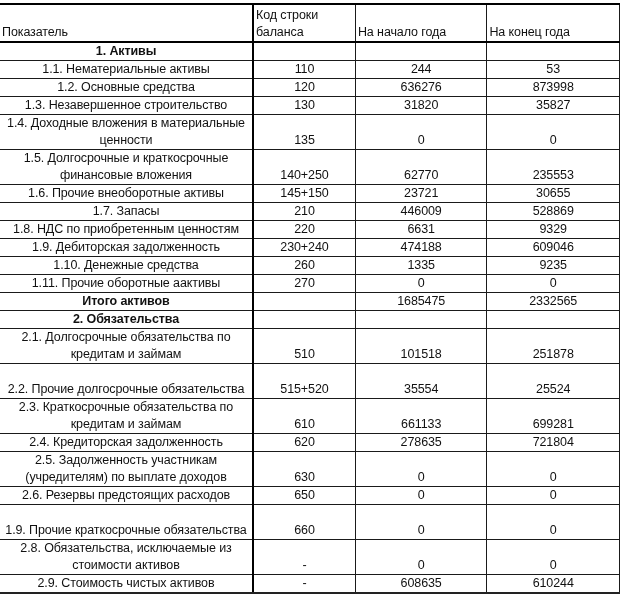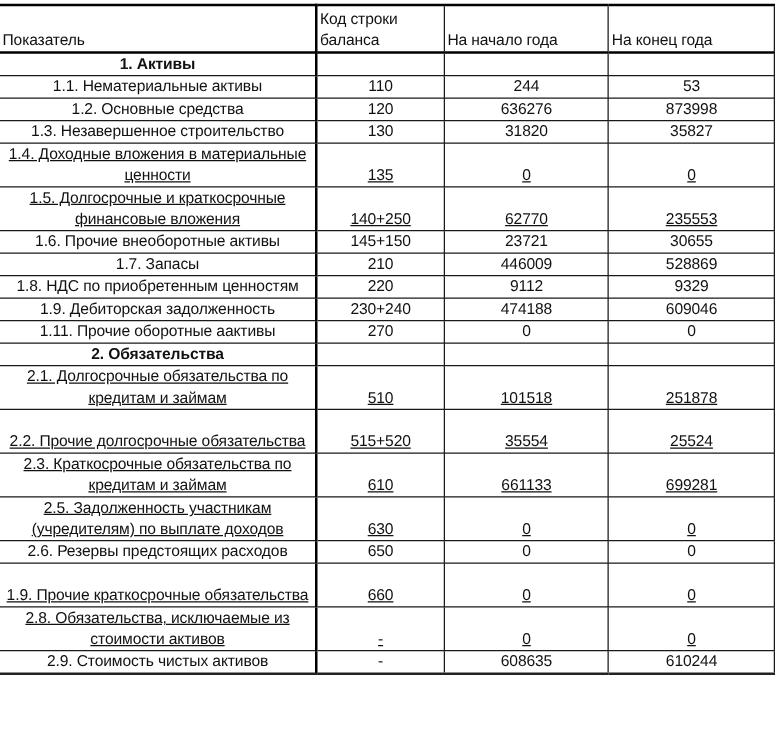--- a/index.html
+++ b/index.html
@@ -48,21 +48,21 @@
       white-space: normal;
       border-top: 2px solid #000;
     }
     .sheet tr.header td.c-name {
       border-left: none;
     }
     .sheet tr.header td {
       border-bottom: 2px solid #000;
     }
     .sheet tr.row td { height: 17px; }
-    .sheet tr.row.tall td { height: 34px; text-decoration: underline; }
+    .sheet tr.row.tall td { height: 34px; }
     .sheet tr.bold td.c-name {
       font-weight: bold;
     }
     .sheet td.c-name { border-left: none; }
     .sheet td:last-child { border-right: 1px solid #1a1a1a; }
     .sheet tr.last td { border-bottom: 2px solid #222; margin-top: 31px; }
     .col-name { width: 252px; }
     .col-code { width: 102px; }
     .col-start { width: 131px; }
     .col-end { width: 132px; }
@@ -128,34 +128,46 @@
       </tr>
       <tr class="row">
         <td class="c-name">1.7. Запасы</td>
         <td class="c-num">210</td>
         <td class="c-num">446009</td>
         <td class="c-num">528869</td>
       </tr>
       <tr class="row">
         <td class="c-name">1.8. НДС по приобретенным ценностям</td>
         <td class="c-num">220</td>
-        <td class="c-num">9112</td>
+        <td class="c-num">6631</td>
         <td class="c-num">9329</td>
       </tr>
       <tr class="row">
         <td class="c-name">1.9.  Дебиторская задолженность</td>
         <td class="c-num">230+240</td>
         <td class="c-num">474188</td>
         <td class="c-num">609046</td>
       </tr>
       <tr class="row">
+        <td class="c-name">1.10. Денежные средства</td>
+        <td class="c-num">260</td>
+        <td class="c-num">1335</td>
+        <td class="c-num">9235</td>
+      </tr>
+      <tr class="row">
         <td class="c-name">1.11. Прочие оборотные аактивы</td>
         <td class="c-num">270</td>
         <td class="c-num">0</td>
         <td class="c-num">0</td>
+      </tr>
+      <tr class="row bold">
+        <td class="c-name">Итого активов</td>
+        <td class="c-num"></td>
+        <td class="c-num">1685475</td>
+        <td class="c-num">2332565</td>
       </tr>
       <tr class="row bold">
         <td class="c-name">2. Обязательства</td>
         <td class="c-num"></td>
         <td class="c-num"></td>
         <td class="c-num"></td>
       </tr>
       <tr class="row tall">
         <td class="c-name">2.1. Долгосрочные обязательства по кредитам и займам</td>
         <td class="c-num">510</td>
@@ -166,20 +178,26 @@
         <td class="c-name">2.2. Прочие долгосрочные обязательства</td>
         <td class="c-num">515+520</td>
         <td class="c-num">35554</td>
         <td class="c-num">25524</td>
       </tr>
       <tr class="row tall">
         <td class="c-name">2.3. Краткосрочные обязательства по кредитам и займам</td>
         <td class="c-num">610</td>
         <td class="c-num">661133</td>
         <td class="c-num">699281</td>
+      </tr>
+      <tr class="row">
+        <td class="c-name">2.4. Кредиторская задолженность</td>
+        <td class="c-num">620</td>
+        <td class="c-num">278635</td>
+        <td class="c-num">721804</td>
       </tr>
       <tr class="row tall">
         <td class="c-name">2.5. Задолженность участникам (учредителям) по выплате доходов</td>
         <td class="c-num">630</td>
         <td class="c-num">0</td>
         <td class="c-num">0</td>
       </tr>
       <tr class="row">
         <td class="c-name">2.6. Резервы предстоящих расходов</td>
         <td class="c-num">650</td>

